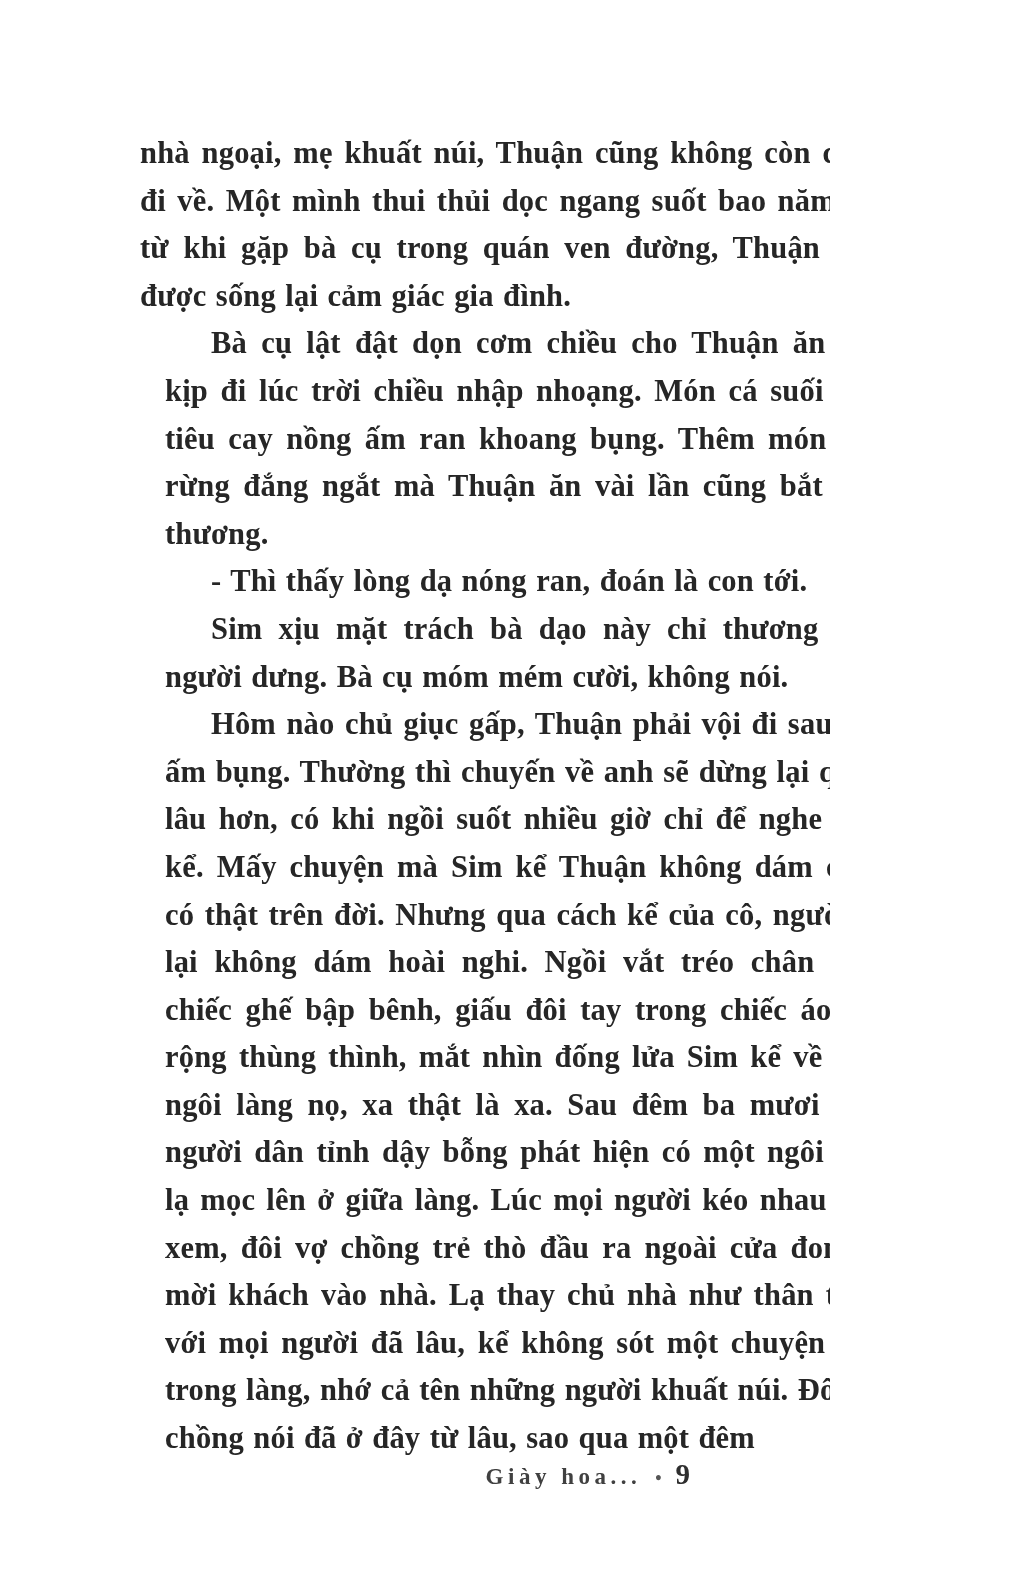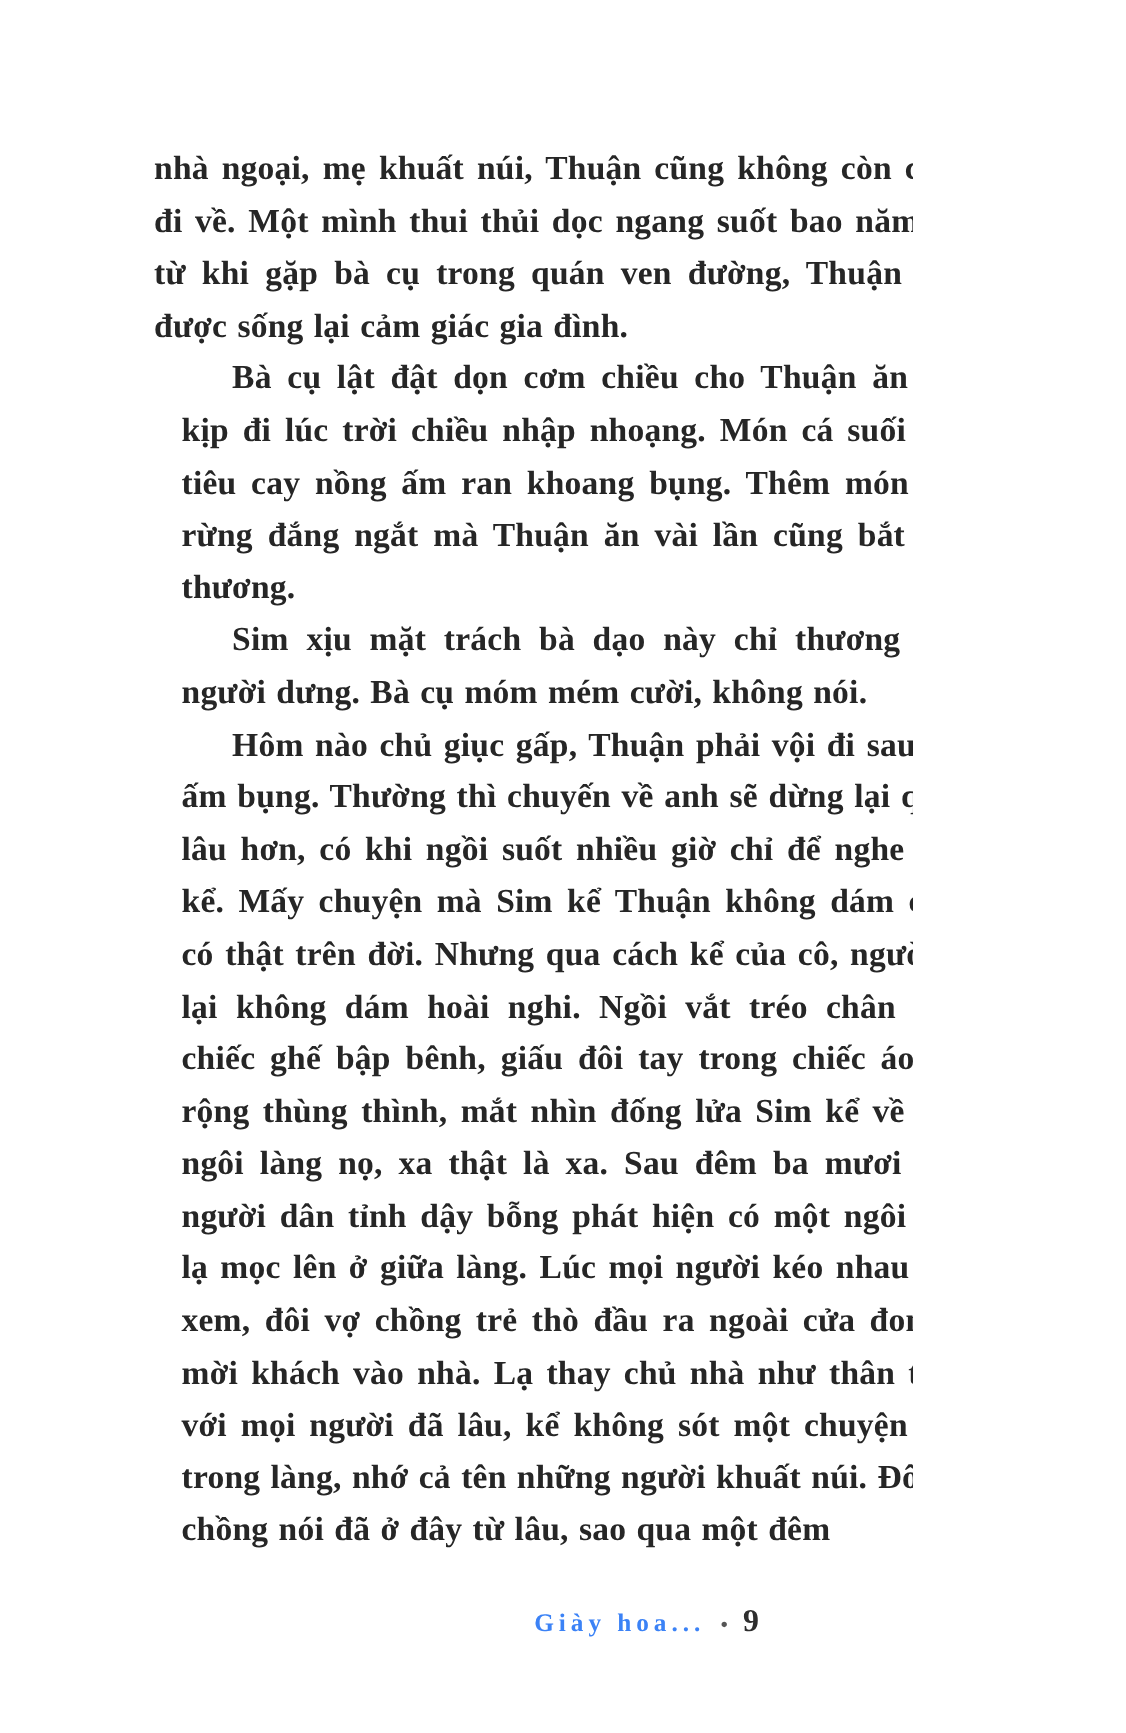--- a/index.html
+++ b/index.html
@@ -45,39 +45,40 @@
     top: 1458px;
     right: 140px;
     display: flex;
     align-items: baseline;
     gap: 14px;
     color: #3a3a3a;
   }
   .running-title {
     font-size: 23px;
     letter-spacing: 4.5px;
-    color: #3b82f6;
+    color: #404040;
   }
   .footer-sep {
     font-size: 18px;
     color: #555555;
   }
   .page-number {
     font-size: 29px;
     color: #2e2e2e;
   }
 </style>
 </head>
 <body>
 
 <div class="page">
 
   <div class="text-block">
     <p class="para no-indent">nhà ngoại, mẹ khuất núi, Thuận cũng không còn chốn đi về. Một mình thui thủi dọc ngang suốt bao năm, kể từ khi gặp bà cụ trong quán ven đường, Thuận mới được sống lại cảm giác gia đình.</p>
     <p class="para indent">Bà cụ lật đật dọn cơm chiều cho Thuận ăn còn kịp đi lúc trời chiều nhập nhoạng. Món cá suối kho tiêu cay nồng ấm ran khoang bụng. Thêm món rau rừng đắng ngắt mà Thuận ăn vài lần cũng bắt đầu thương.</p>
+    <p class="para indent">- Thì thấy lòng dạ nóng ran, đoán là con tới.</p>
     <p class="para indent">Sim xịu mặt trách bà dạo này chỉ thương nhớ người dưng. Bà cụ móm mém cười, không nói.</p>
     <p class="para indent">Hôm nào chủ giục gấp, Thuận phải vội đi sau khi ấm bụng. Thường thì chuyến về anh sẽ dừng lại quán lâu hơn, có khi ngồi suốt nhiều giờ chỉ để nghe Sim kể. Mấy chuyện mà Sim kể Thuận không dám chắc có thật trên đời. Nhưng qua cách kể của cô, người ta lại không dám hoài nghi. Ngồi vắt tréo chân trên chiếc ghế bập bênh, giấu đôi tay trong chiếc áo ấm rộng thùng thình, mắt nhìn đống lửa Sim kể về một ngôi làng nọ, xa thật là xa. Sau đêm ba mươi Tết, người dân tỉnh dậy bỗng phát hiện có một ngôi nhà lạ mọc lên ở giữa làng. Lúc mọi người kéo nhau đến xem, đôi vợ chồng trẻ thò đầu ra ngoài cửa đon đả mời khách vào nhà. Lạ thay chủ nhà như thân thiết với mọi người đã lâu, kể không sót một chuyện nào trong làng, nhớ cả tên những người khuất núi. Đôi vợ chồng nói đã ở đây từ lâu, sao qua một đêm</p>
   </div>
 
   <div class="footer">
     <span class="running-title">Giày hoa...</span>
     <span class="footer-sep">•</span>
     <span class="page-number">9</span>
   </div>
 

